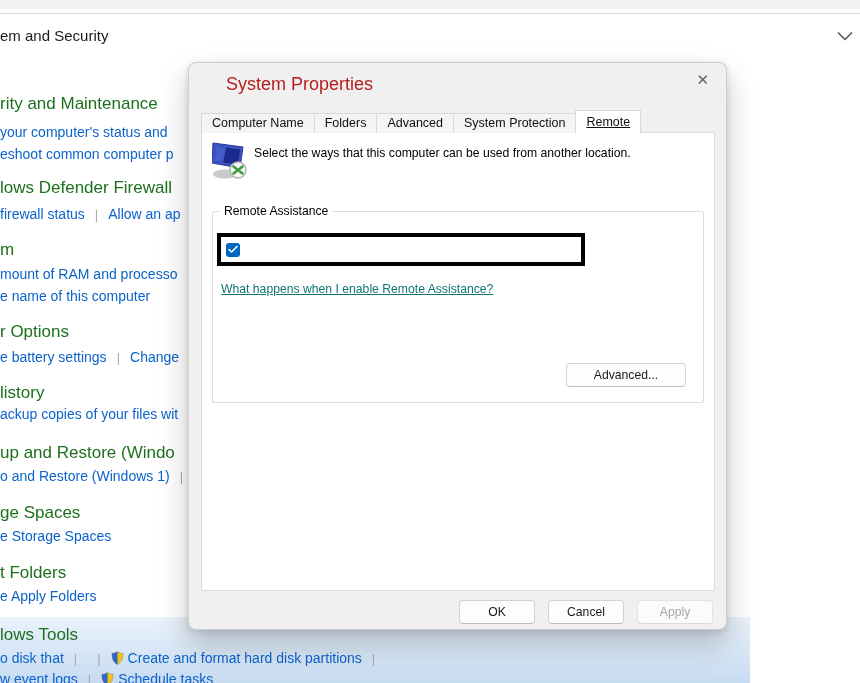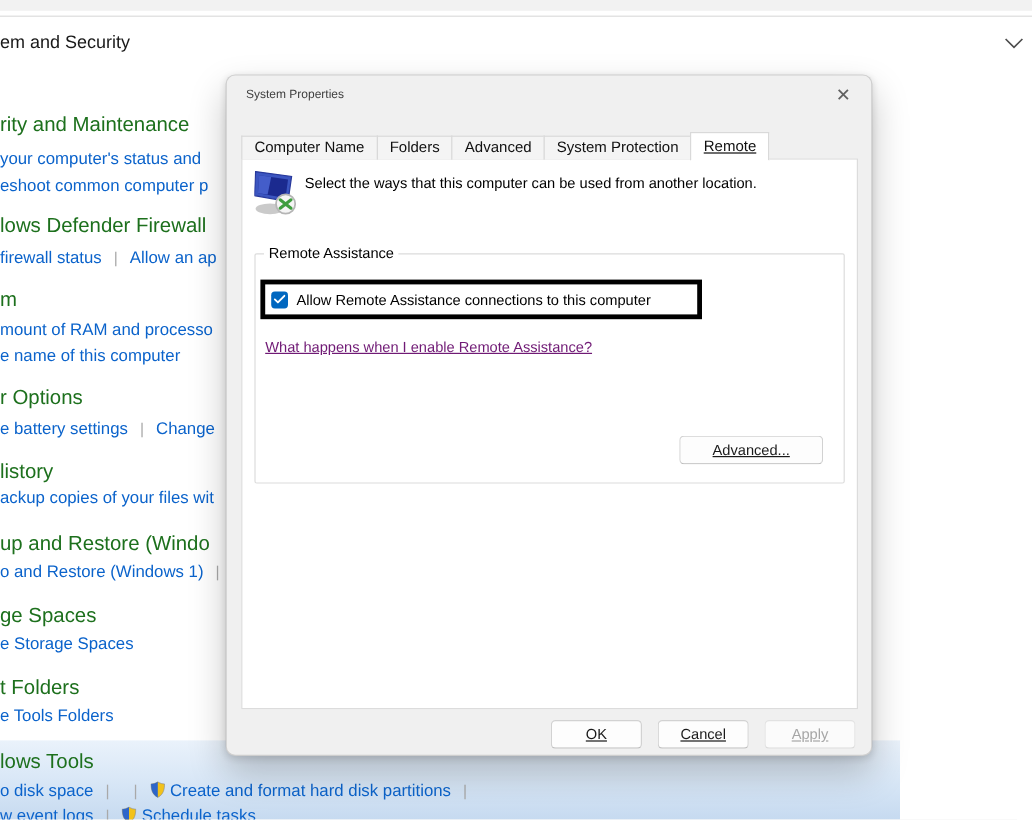--- a/index.html
+++ b/index.html
@@ -31,21 +31,21 @@
   .tools-band .bg-row { position:absolute; }
 
   
   .dialog {
     position:absolute; left:188px; top:62px; width:539px; height:568px;
     background:#f0f0f0; border-radius:8px;
     border:1px solid rgba(0,0,0,0.14);
     box-shadow:0 2px 6px rgba(0,0,0,0.12), 0 14px 30px rgba(0,0,0,0.22);
     z-index:10;
   }
-  .dlg-title { position:absolute; left:16px; top:11px; font-size:10px; color:#404040; }
+  .dlg-title { position:absolute; left:37px; top:11px; font-size:18px; color:#b91c1c; }
   .dlg-close { position:absolute; right:17px; top:8px; font-size:15px; color:#616161; cursor:pointer; line-height:18px; }
 
   .tabs { position:absolute; left:12px; top:47px; display:flex; align-items:flex-end; z-index:3; }
   .tab {
     height:20px; line-height:19px; padding:0 10px; font-size:12.5px; color:#101010;
     background:#f4f4f4; border:1px solid #d9d9d9; border-bottom:none; margin-right:-1px;
     cursor:pointer; white-space:nowrap;text-align:right;
   }
   .tab.active {
     height:24px; line-height:22px; background:#ffffff; position:relative; z-index:4;
@@ -70,28 +70,28 @@
     border:4px solid #000000; display:flex; align-items:center; padding-left:5px;
     background:#ffffff;
   }
   .checkbox {
     width:14px; height:14px; background:#0067c0; border-radius:3px; flex:none;
     display:flex; align-items:center; justify-content:center; cursor:pointer;
   }
   .cb-label { margin-left:7px; font-size:12.2px; color:#000; white-space:nowrap; cursor:default; }
 
   .help-link {
-    position:absolute; left:8px; top:70px; font-size:12.2px; color:#701a75;
+    position:absolute; left:8px; top:70px; font-size:12.2px; color:#0f766e;
     text-decoration:underline; cursor:pointer; white-space:nowrap;
   }
 
   .btn {
     background:#fdfdfd; border:1px solid #d2d2d2; border-bottom-color:#bdbdbd;
     border-radius:4px; font-size:12.2px; color:#1a1a1a; text-align:center;
-    font-family:"Liberation Sans", sans-serif; cursor:pointer;text-decoration:underline;
+    font-family:"Liberation Sans", sans-serif; cursor:pointer;
   }
   .advanced-btn { position:absolute; right:17px; bottom:15px; width:120px; height:24px; }
 
   .dlg-footer { position:absolute; right:13px; top:537px; display:flex; gap:13px; }
   .dlg-footer .btn { width:76px; height:24px; }
   .btn.disabled { color:#a6a6a6; background:#fbfbfb; border-color:#e2e2e2; border-bottom-color:#dadada; cursor:default; }
 </style>
 </head>
 <body>
 
@@ -144,28 +144,28 @@
     <span class="sep">|</span>
   </div>
 
   <div class="bg-h" style="top:503px">ge Spaces</div>
   <div class="bg-row" style="top:528px">
     <a class="bg-link">e Storage Spaces</a>
   </div>
 
   <div class="bg-h" style="top:563px">t Folders</div>
   <div class="bg-row" style="top:588px">
-    <a class="bg-link">e Tools Folders</a>
+    <a class="bg-link">e Apply Folders</a>
   </div>
 </div>
 
 <div class="tools-band">
   <div class="bg-h">lows Tools</div>
   <div class="bg-row" style="top:33px">
-    <a class="bg-link">o disk space</a>
+    <a class="bg-link">o disk that</a>
     <span class="sep">|</span>
     <span class="sep">|</span>
     <a class="bg-link">
       <svg class="shield" width="13" height="14" viewBox="0 0 13 14">
         <path d="M6.5 0.5 C4.6 1.8 2.6 2.3 0.9 2.3 C0.9 6.5 1.6 11 6.5 13.5 C11.4 11 12.1 6.5 12.1 2.3 C10.4 2.3 8.4 1.8 6.5 0.5 Z" fill="#f2c21a" stroke="#8a8a8a" stroke-width="0.5"></path>
         <path d="M6.5 0.5 C4.6 1.8 2.6 2.3 0.9 2.3 C0.9 6.5 1.6 11 6.5 13.5 Z" fill="#2e66c9"></path>
       </svg>
       <span>Create and format hard disk partitions</span>
     </a>
     <span class="sep">|</span>
@@ -208,21 +208,20 @@
 
     <div class="groupbox">
       <div class="group-label">Remote Assistance</div>
 
       <div class="highlight-box">
         <div class="checkbox" role="checkbox" aria-checked="true">
           <svg width="10" height="9" viewBox="0 0 10 9">
             <path d="M1 4.5 L3.6 7 L9 1.5" stroke="#ffffff" stroke-width="1.6" fill="none" stroke-linecap="round" stroke-linejoin="round"></path>
           </svg>
         </div>
-        <div class="cb-label">Allow Remote Assistance connections to this computer</div>
       </div>
 
       <a class="help-link">What happens when I enable Remote Assistance?</a>
 
       <button class="btn advanced-btn">Advanced...</button>
     </div>
   </div>
 
   <div class="dlg-footer">
     <button class="btn">OK</button>

